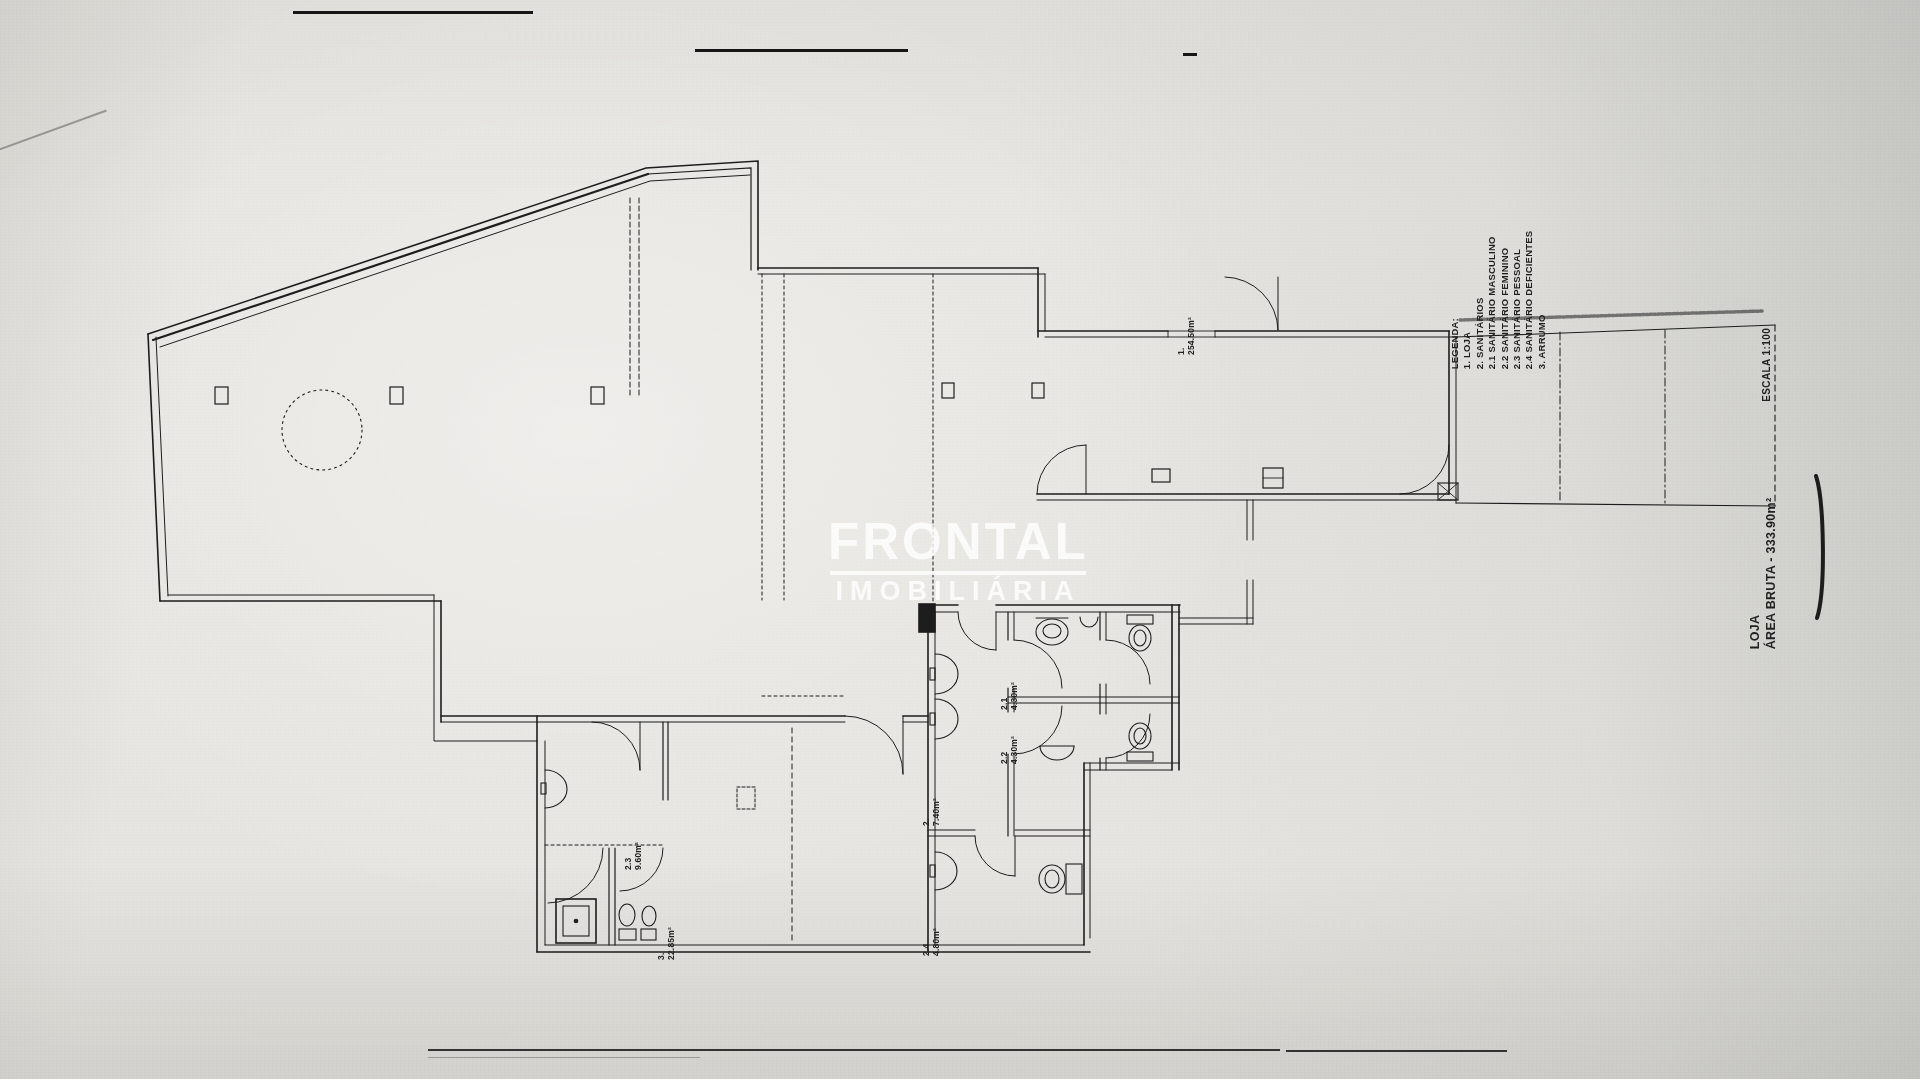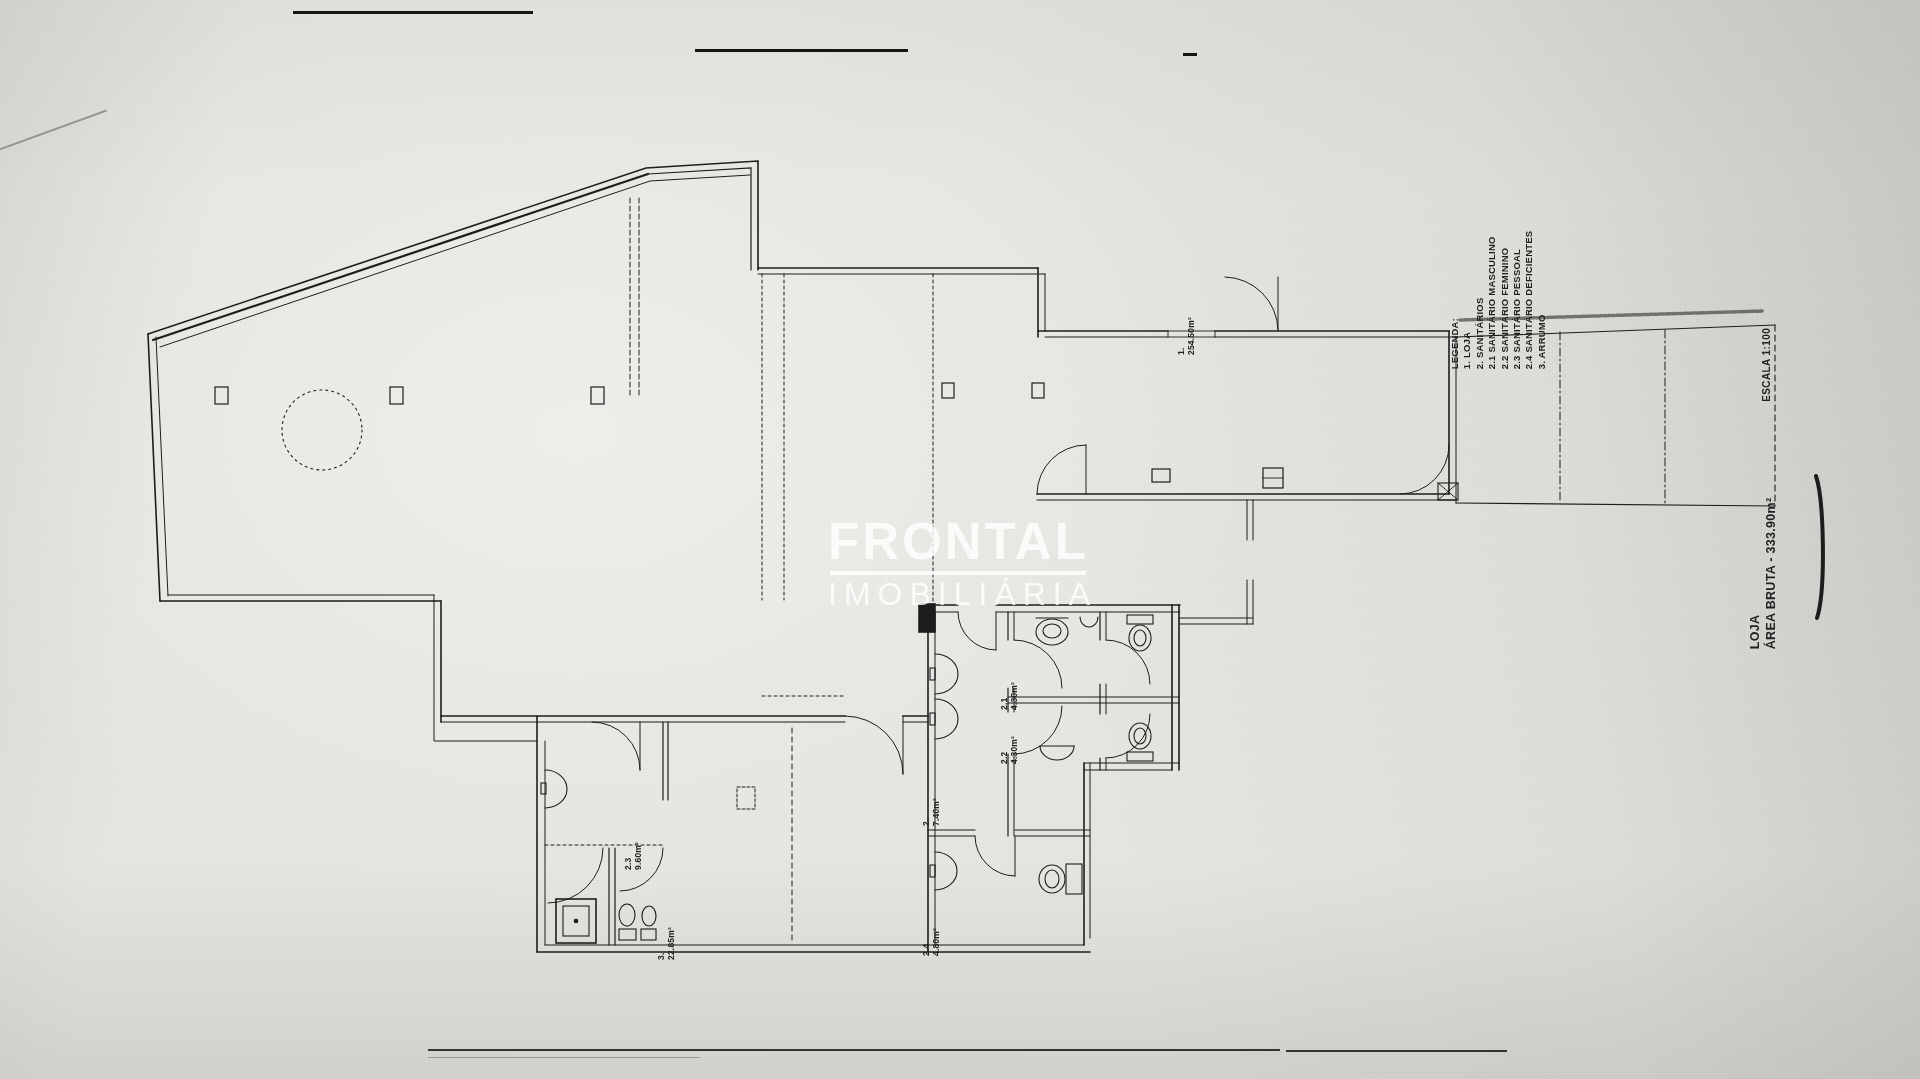--- a/index.html
+++ b/index.html
@@ -21,21 +21,21 @@
   .vlabel{position:absolute;transform:rotate(-90deg);transform-origin:left bottom;
           color:#222;white-space:nowrap;line-height:1.18;}
   .room-label{font-size:8.5px;font-weight:bold;letter-spacing:.2px;}
   .legend{font-size:9.5px;font-weight:bold;line-height:12.4px;letter-spacing:.2px;color:#1f1f1f;}
   .scale-note{font-size:10px;font-weight:bold;letter-spacing:.4px;}
   .area-note{font-size:12.5px;font-weight:bold;letter-spacing:.3px;line-height:1.25;}
   .watermark{position:absolute;left:828px;top:500px;width:260px;text-align:center;
              color:rgba(255,255,255,.80);user-select:none;margin-top:16px;}
   .watermark .wm-title{font-size:51px;font-weight:900;letter-spacing:3px;line-height:1;}
   .watermark .wm-rule{height:4px;background:rgba(255,255,255,.80);margin:4px 2px 3px 2px;}
-  .watermark .wm-sub{font-size:32px;font-weight:400;letter-spacing:7px;line-height:1;}
+  .watermark .wm-sub{font-size:27px;font-weight:700;letter-spacing:7px;line-height:1;}
   .artifact{position:absolute;background:#161616;}
 </style>
 </head>
 <body>
 
 <div class="page">
   <div class="grain"></div>
 
   <div class="artifact" style="left:293px;top:11px;width:240px;height:3px;"></div>
   <div class="artifact" style="left:695px;top:49px;width:213px;height:3px;"></div>

